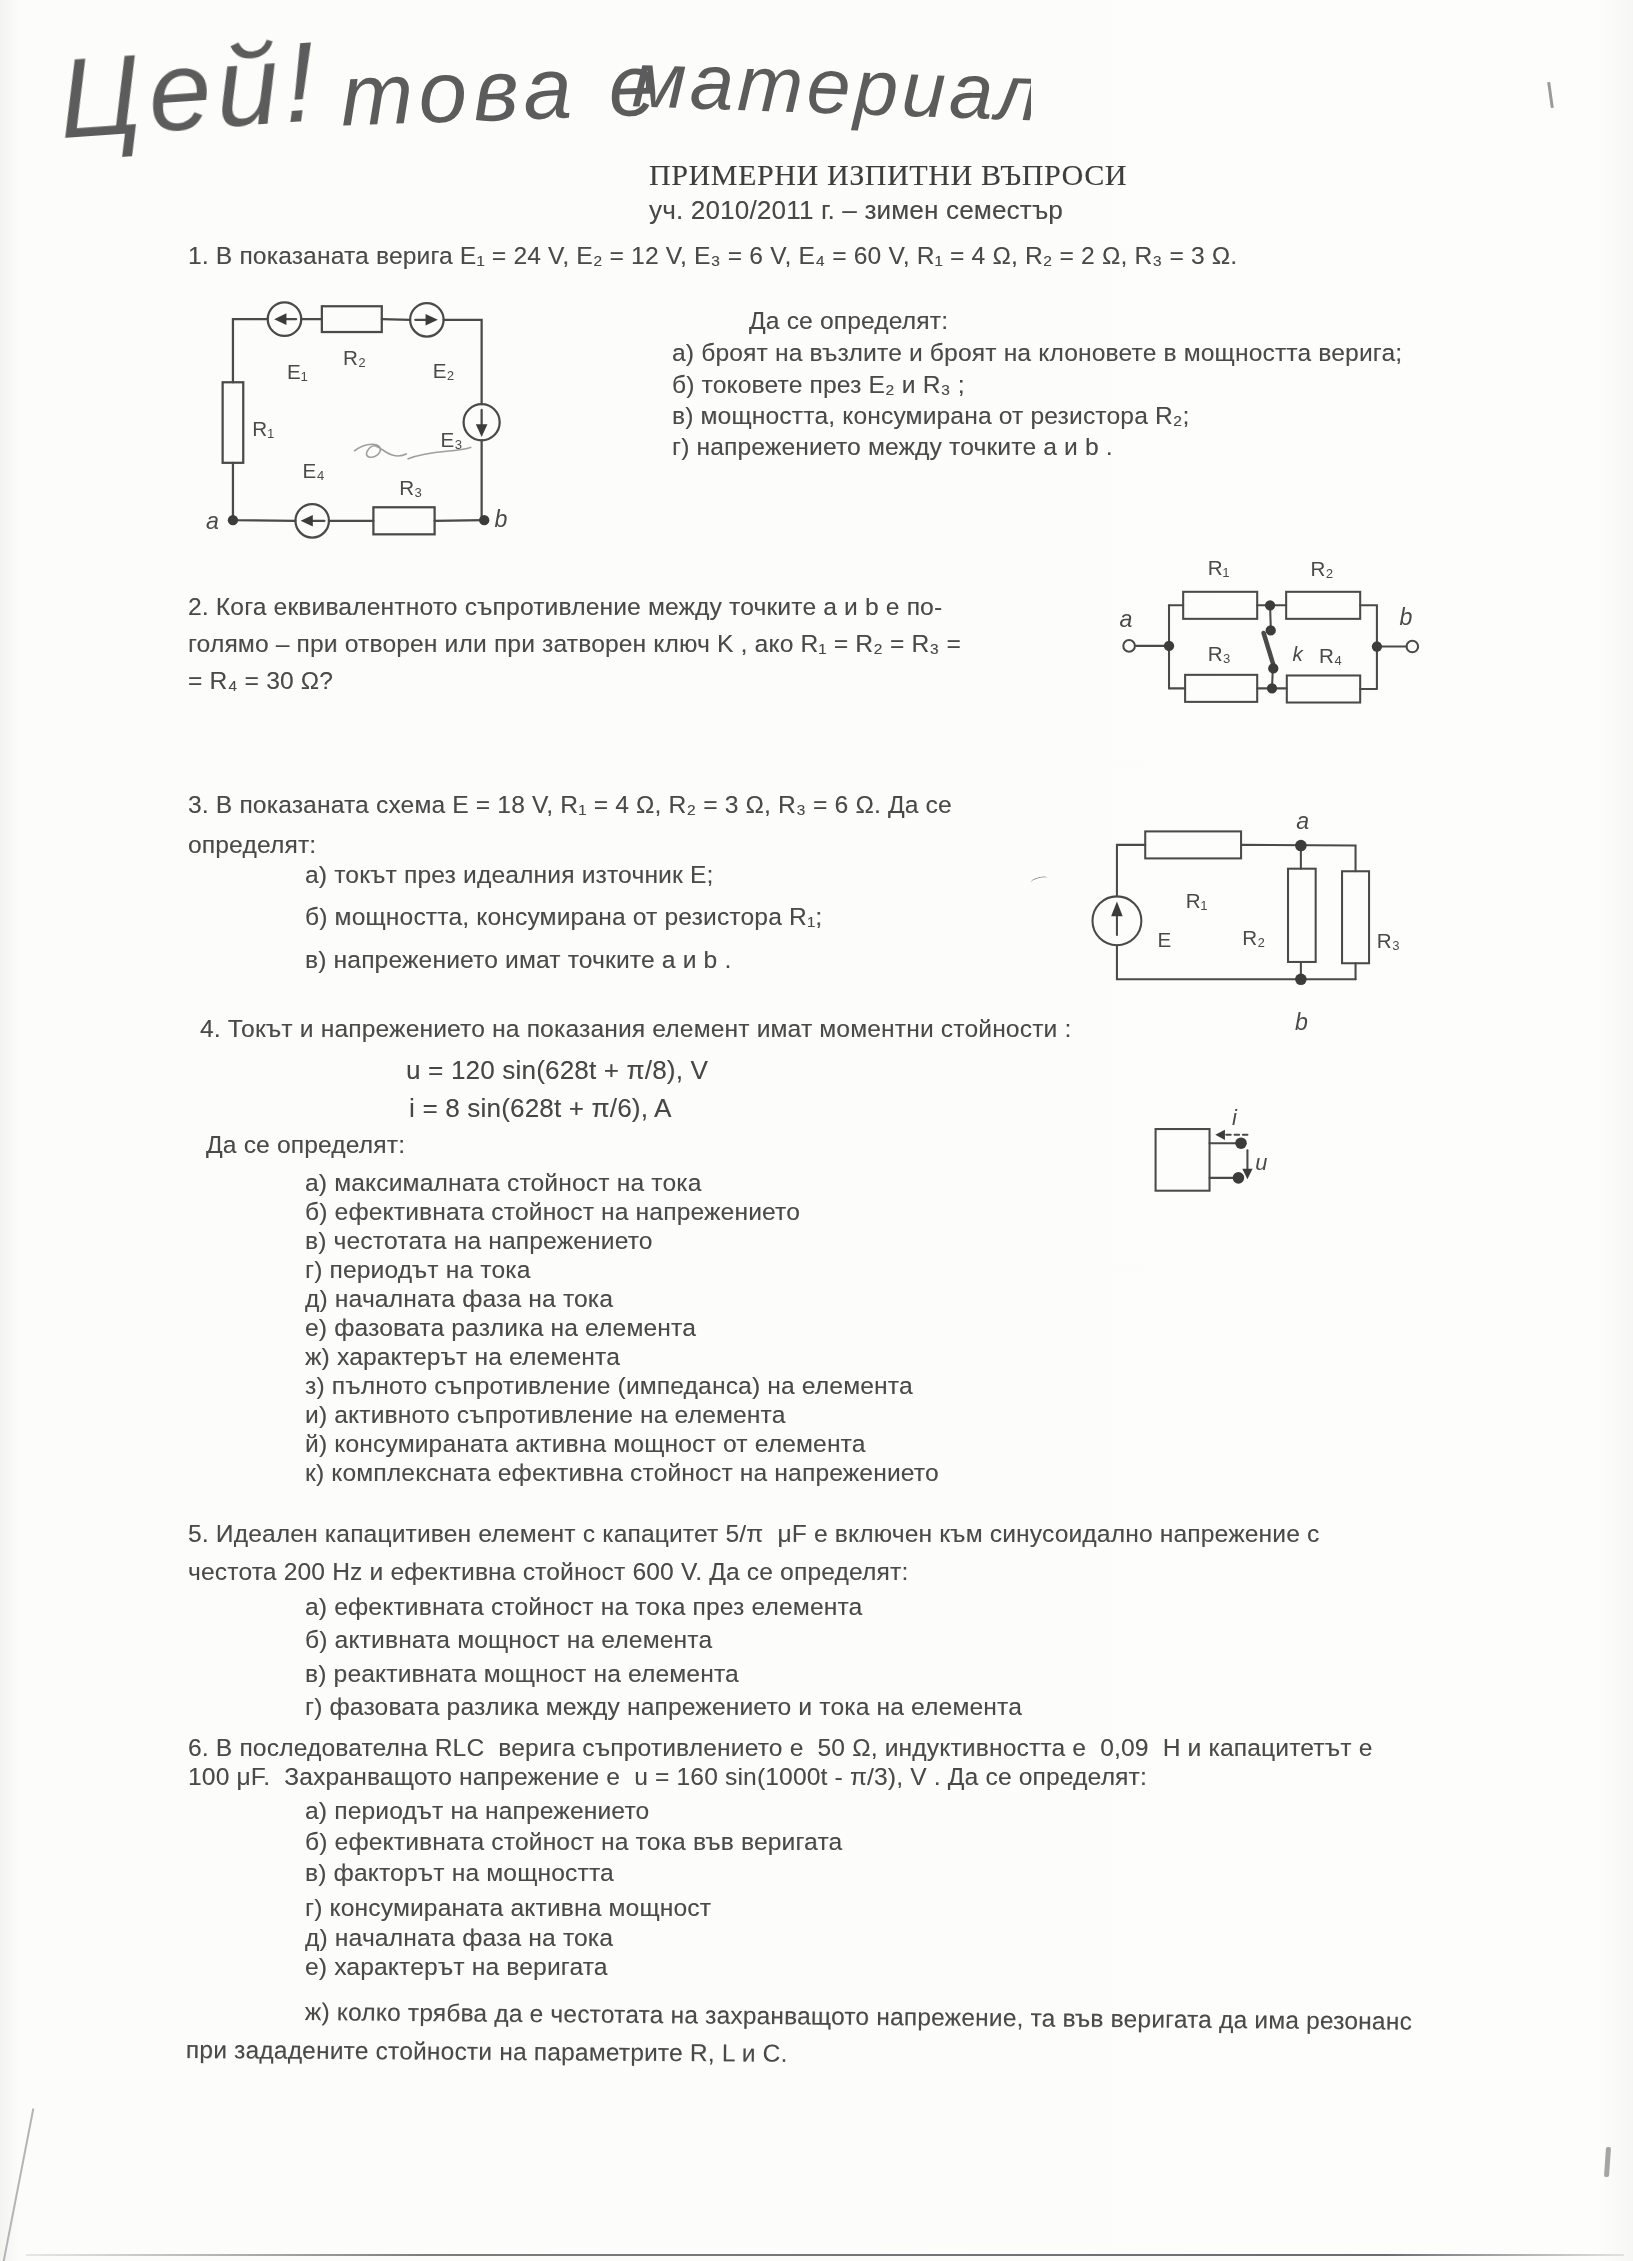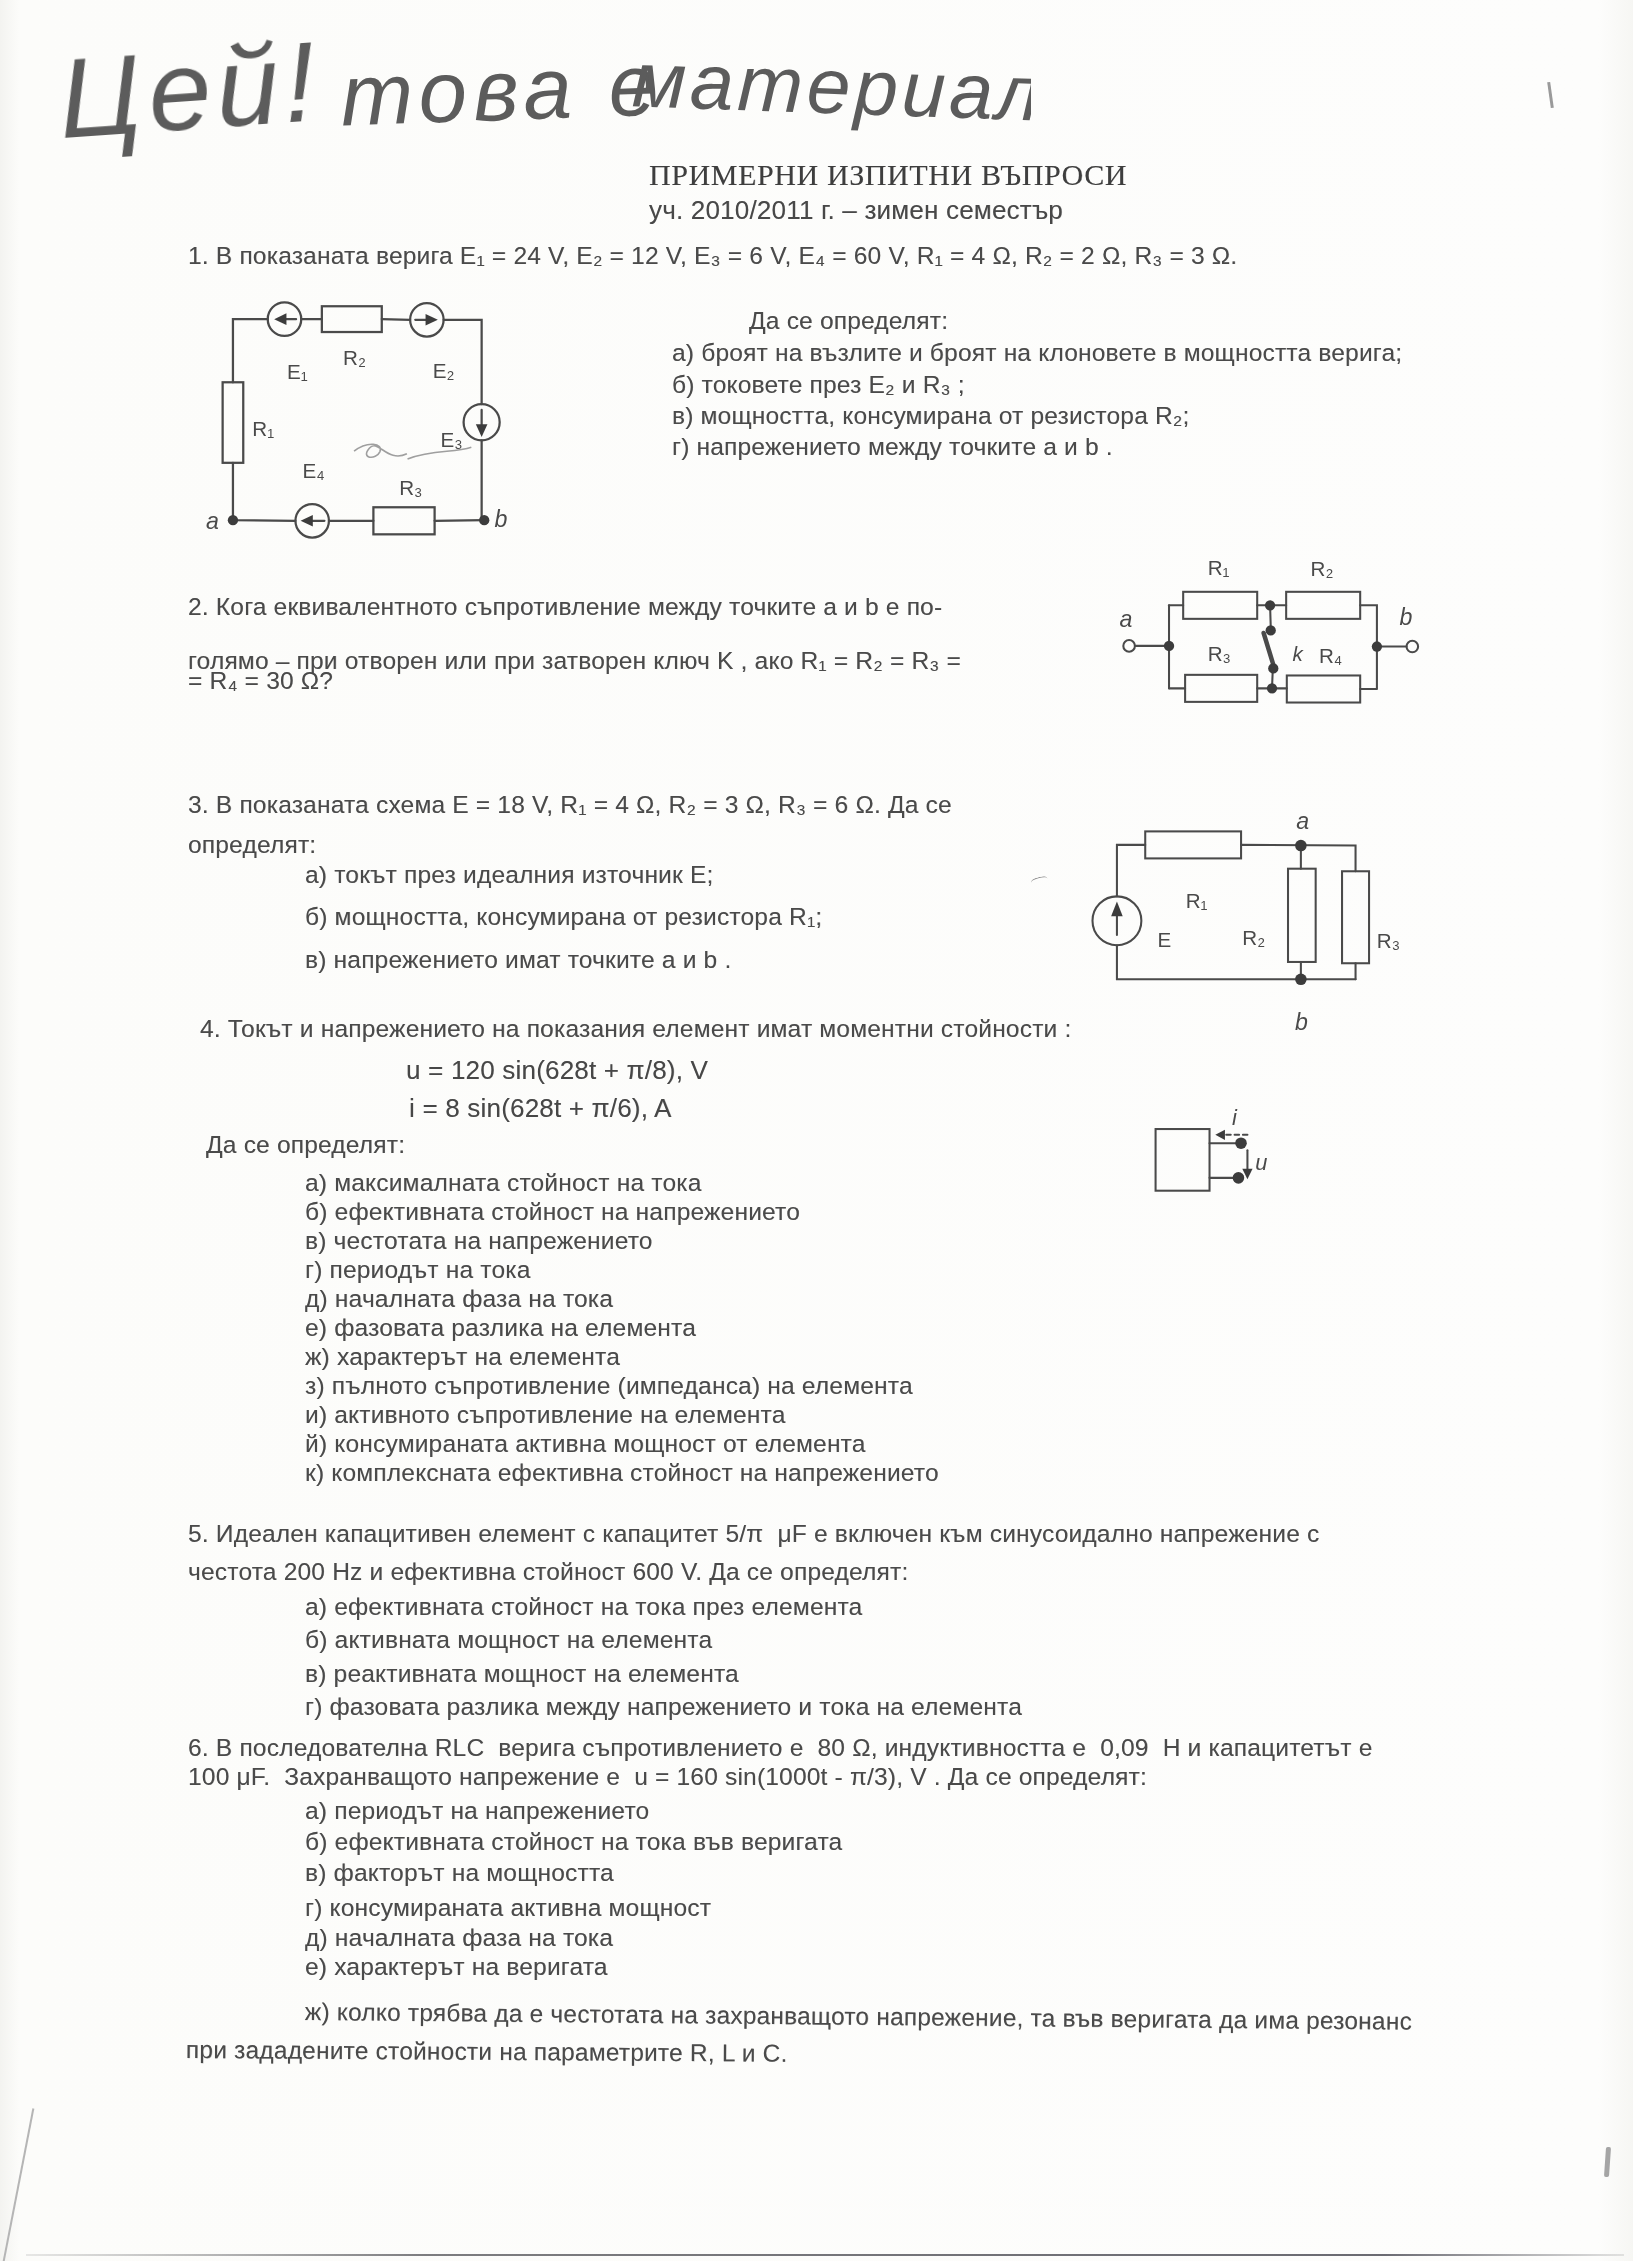--- a/index.html
+++ b/index.html
@@ -94,21 +94,21 @@
     </g>
   </svg>
 
   <span class="t" style="left:749px;top:307px">Да се определят:</span>
   <span class="t" style="left:672px;top:339px">а) броят на възлите и броят на клоновете в мощността верига;</span>
   <span class="t" style="left:672px;top:371px">б) токовете през E₂ и R₃ ;</span>
   <span class="t" style="left:672px;top:402px">в) мощността, консумирана от резистора R₂;</span>
   <span class="t" style="left:672px;top:433px">г) напрежението между точките a и b .</span>
 
   <span class="t" style="left:188px;top:593px">2. Кога еквивалентното съпротивление между точките a и b е по-</span>
-  <span class="t" style="left:188px;top:647px">голямо – при отворен или при затворен ключ K , ако R₁ = R₂ = R₃ =</span>
+  <span class="t" style="left:188px;top:630px">голямо – при отворен или при затворен ключ K , ако R₁ = R₂ = R₃ =</span>
   <span class="t" style="left:188px;top:667px">= R₄ = 30 Ω?</span>
 
   <svg class="cw" style="left:1095px;top:535px" width="354" height="187" viewBox="0 0 550 290">
     <g stroke="#4a4a4a" stroke-width="3.2" fill="none" stroke-linecap="round">
       <circle cx="53" cy="172" r="9"></circle>
       <path d="M62,172 L115,172"></path>
       <path d="M115,109 L115,238"></path>
       <path d="M115,109 L137,109"></path>
       <rect x="137" y="88" width="115" height="42"></rect>
       <path d="M252,109 L297,109"></path>
@@ -218,21 +218,21 @@
     </g>
   </svg>
 
   <span class="t" style="left:188px;top:1520px">5. Идеален капацитивен елемент с капацитет 5/π  μF е включен към синусоидално напрежение с</span>
   <span class="t" style="left:188px;top:1558px">честота 200 Hz и ефективна стойност 600 V. Да се определят:</span>
   <span class="t" style="left:305px;top:1593px">а) ефективната стойност на тока през елемента</span>
   <span class="t" style="left:305px;top:1626px">б) активната мощност на елемента</span>
   <span class="t" style="left:305px;top:1660px">в) реактивната мощност на елемента</span>
   <span class="t" style="left:305px;top:1693px">г) фазовата разлика между напрежението и тока на елемента</span>
 
-  <span class="t" style="left:188px;top:1734px">6. В последователна RLC  верига съпротивлението е  80 Ω, индуктивността е  0,09  H и капацитетът е</span>
+  <span class="t" style="left:188px;top:1734px">6. В последователна RLC  верига съпротивлението е  50 Ω, индуктивността е  0,09  H и капацитетът е</span>
   <span class="t" style="left:188px;top:1763px">100 μF.  Захранващото напрежение е  u = 160 sin(1000t - π/3), V . Да се определят:</span>
   <span class="t" style="left:305px;top:1797px">а) периодът на напрежението</span>
   <span class="t" style="left:305px;top:1828px">б) ефективната стойност на тока във веригата</span>
   <span class="t" style="left:305px;top:1859px">в) факторът на мощността</span>
   <span class="t" style="left:305px;top:1894px">г) консумираната активна мощност</span>
   <span class="t" style="left:305px;top:1924px">д) началната фаза на тока</span>
   <span class="t" style="left:305px;top:1953px">е) характерът на веригата</span>
   <span class="t" style="left:305px;top:1998px;transform:rotate(.5deg);transform-origin:left top">ж) колко трябва да е честотата на захранващото напрежение, та във веригата да има резонанс</span>
   <span class="t" style="left:186px;top:2036px;transform:rotate(.35deg);transform-origin:left top">при зададените стойности на параметрите R, L и C.</span>
 

